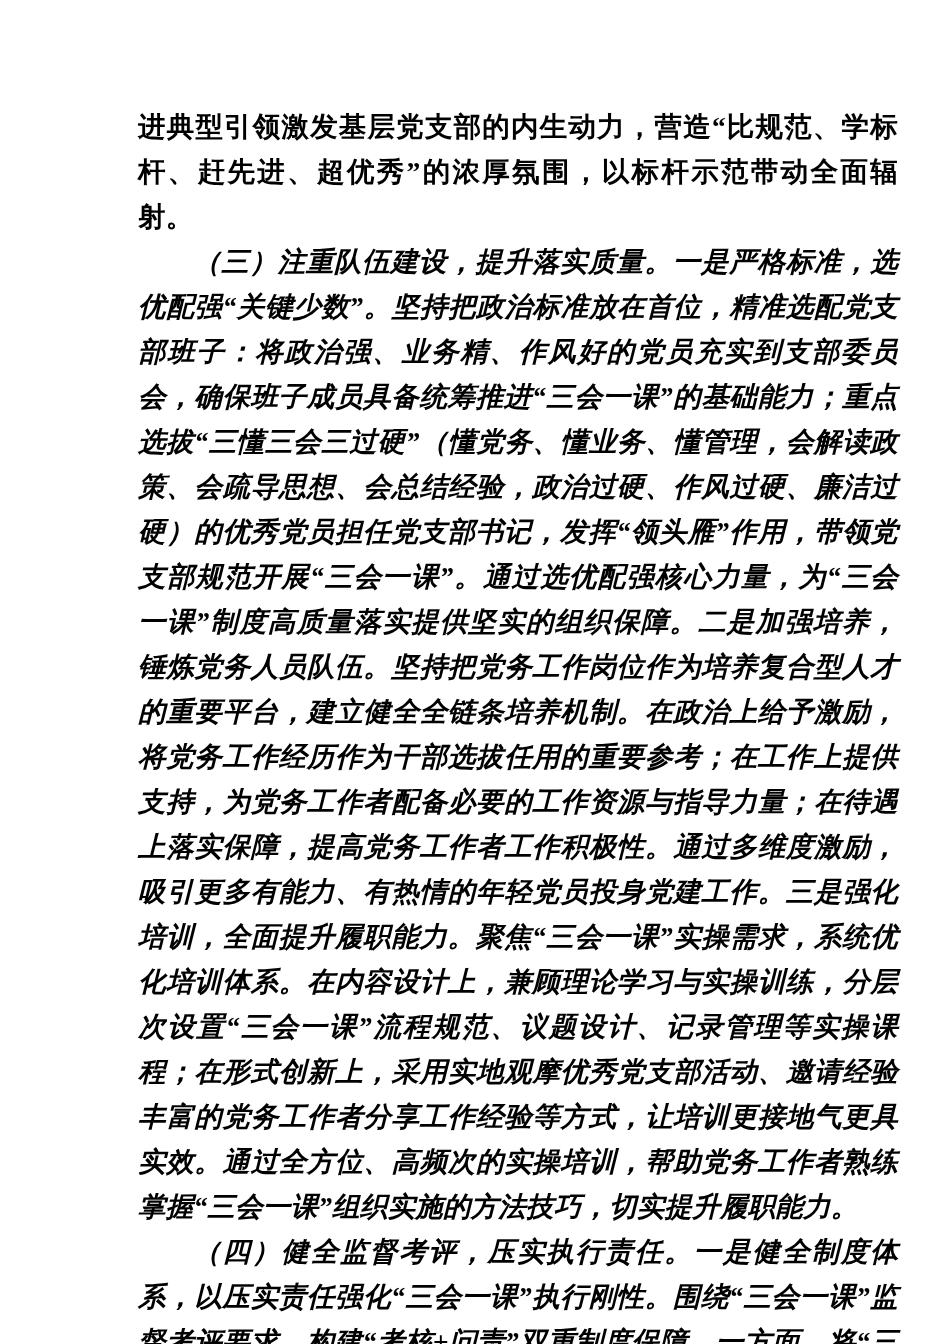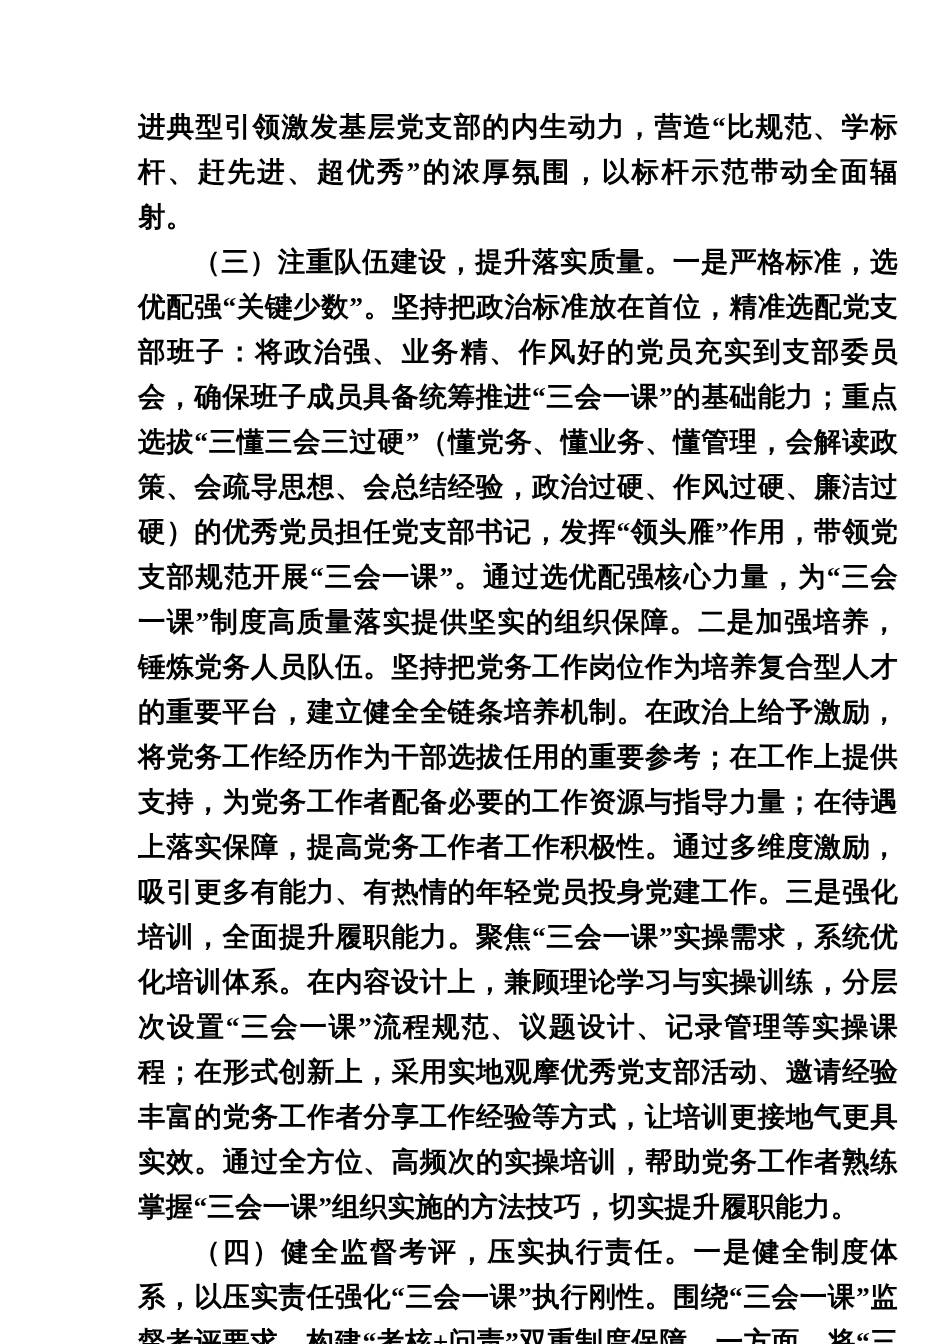--- a/index.html
+++ b/index.html
@@ -30,20 +30,21 @@
     letter-spacing: 0.2px;
     font-weight: 600;
   }
   .para {
     margin: 0;
     padding: 0;
     text-indent: 0;
   }
   .para.indent {
     text-indent: 2em;
+    font-style: italic;
   }
 </style>
 </head>
 <body>
 
 <div class="page">
   <div class="doc-body">
     <p class="para">进典型引领激发基层党支部的内生动力，营造“比规范、学标杆、赶先进、超优秀”的浓厚氛围，以标杆示范带动全面辐射。</p>
     <p class="para indent">（三）注重队伍建设，提升落实质量。一是严格标准，选优配强“关键少数”。坚持把政治标准放在首位，精准选配党支部班子：将政治强、业务精、作风好的党员充实到支部委员会，确保班子成员具备统筹推进“三会一课”的基础能力；重点选拔“三懂三会三过硬”（懂党务、懂业务、懂管理，会解读政策、会疏导思想、会总结经验，政治过硬、作风过硬、廉洁过硬）的优秀党员担任党支部书记，发挥“领头雁”作用，带领党支部规范开展“三会一课”。通过选优配强核心力量，为“三会一课”制度高质量落实提供坚实的组织保障。二是加强培养，锤炼党务人员队伍。坚持把党务工作岗位作为培养复合型人才的重要平台，建立健全全链条培养机制。在政治上给予激励，将党务工作经历作为干部选拔任用的重要参考；在工作上提供支持，为党务工作者配备必要的工作资源与指导力量；在待遇上落实保障，提高党务工作者工作积极性。通过多维度激励，吸引更多有能力、有热情的年轻党员投身党建工作。三是强化培训，全面提升履职能力。聚焦“三会一课”实操需求，系统优化培训体系。在内容设计上，兼顾理论学习与实操训练，分层次设置“三会一课”流程规范、议题设计、记录管理等实操课程；在形式创新上，采用实地观摩优秀党支部活动、邀请经验丰富的党务工作者分享工作经验等方式，让培训更接地气更具实效。通过全方位、高频次的实操培训，帮助党务工作者熟练掌握“三会一课”组织实施的方法技巧，切实提升履职能力。</p>
     <p class="para indent">（四）健全监督考评，压实执行责任。一是健全制度体系，以压实责任强化“三会一课”执行刚性。围绕“三会一课”监督考评要求，构建“考核+问责”双重制度保障。一方面，将“三会一课”落实情况纳入党建工作责任制考核及基层党支部书记述职评议核心内容，提升其在考核中的权重，明确</p>

